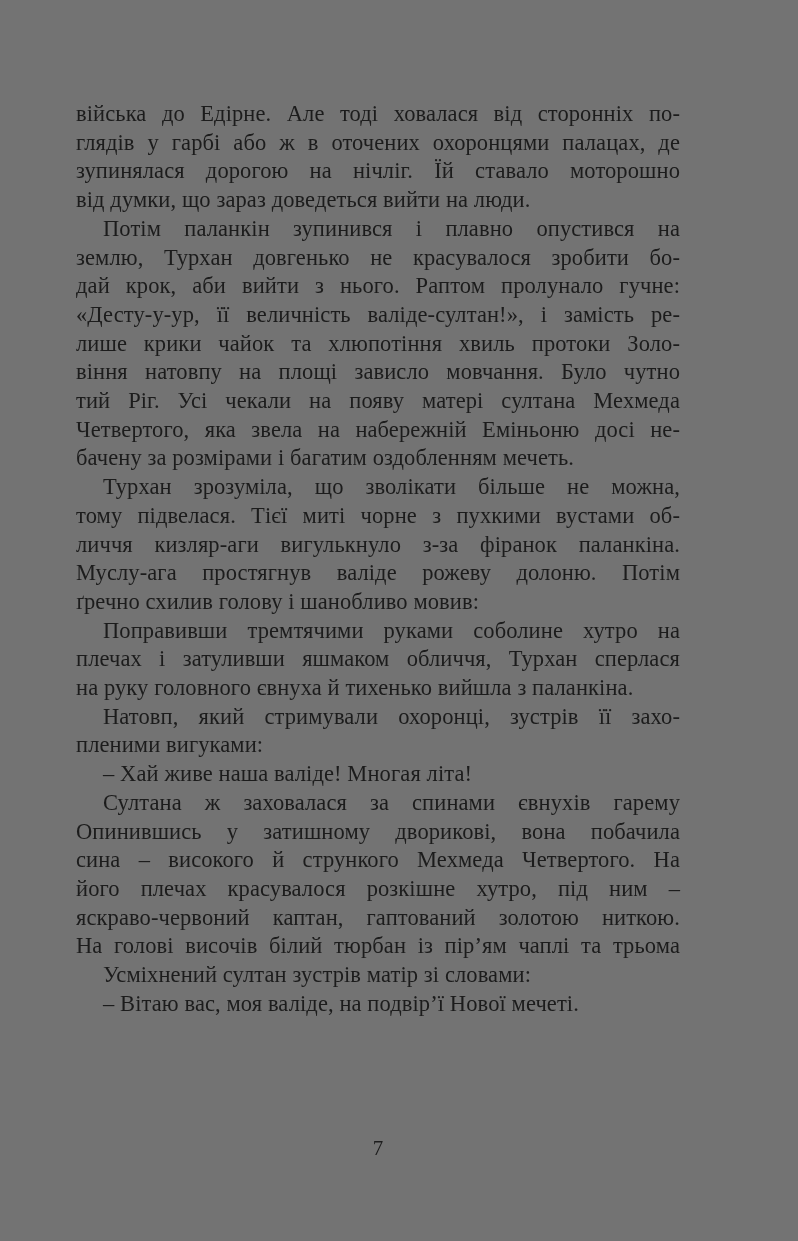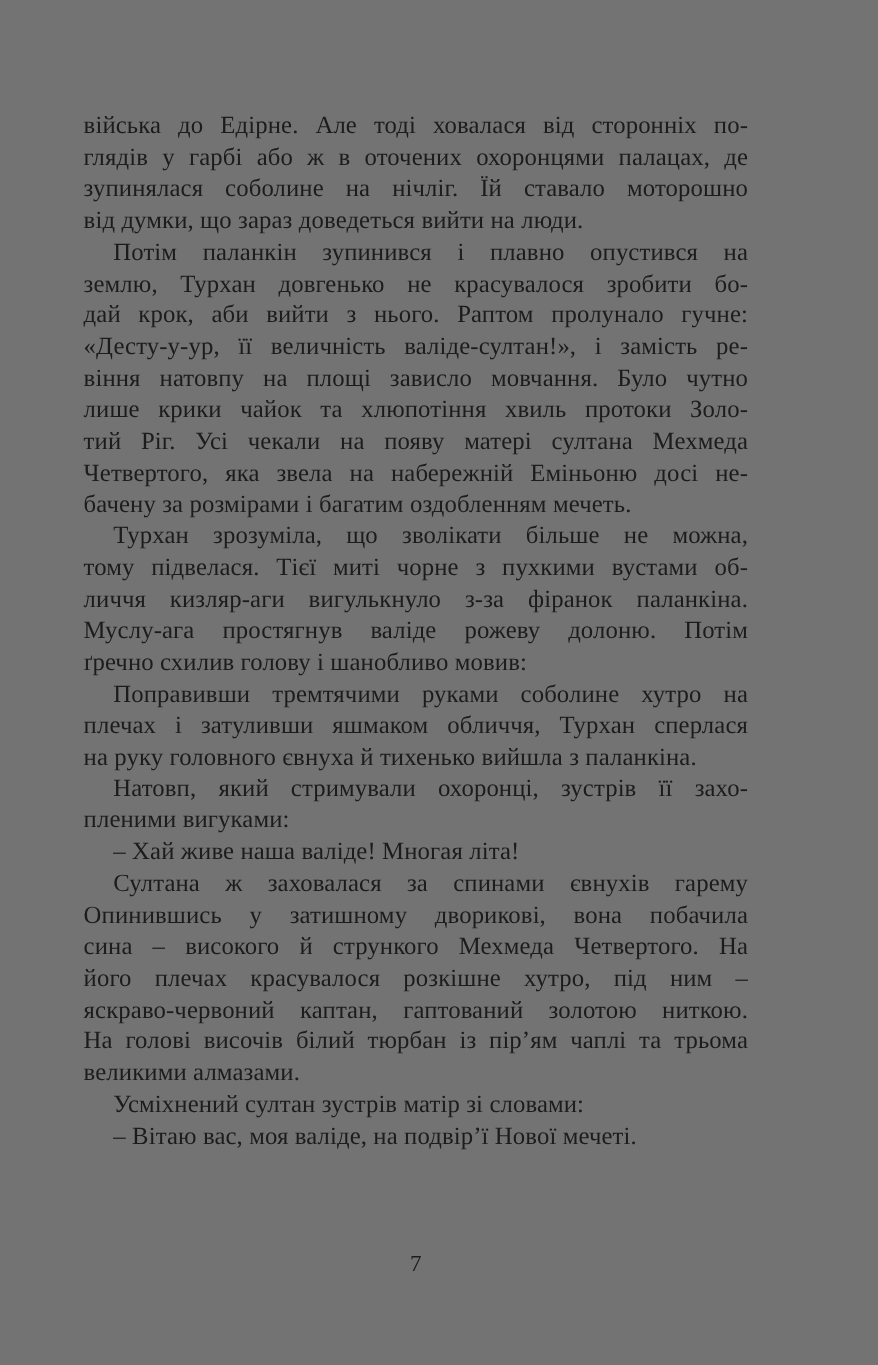--- a/index.html
+++ b/index.html
@@ -55,30 +55,30 @@
   }
 </style>
 </head>
 <body>
 
 <div class="book-page">
   <div class="text-block">
       <div class="paragraph">
         <div class="line just">війська до Едірне. Але тоді ховалася від сторонніх по-</div>
         <div class="line just">глядів у гарбі або ж в оточених охоронцями палацах, де</div>
-        <div class="line just">зупинялася соболине на нічліг. Їй ставало моторошно</div>
+        <div class="line just">зупинялася дорогою на нічліг. Їй ставало моторошно</div>
         <div class="line last">від думки, що зараз доведеться вийти на люди.</div>
       </div>
       <div class="paragraph">
         <div class="line just indent">Потім паланкін зупинився і плавно опустився на</div>
         <div class="line just">землю, Турхан довгенько не красувалося зробити бо-</div>
         <div class="line just">дай крок, аби вийти з нього. Раптом пролунало гучне:</div>
         <div class="line just">«Десту-у-ур, її величність валіде-султан!», і замість ре-</div>
+        <div class="line just">лише крики чайок та хлюпотіння хвиль протоки Золо-</div>
         <div class="line just">віння натовпу на площі зависло мовчання. Було чутно</div>
-        <div class="line just">лише крики чайок та хлюпотіння хвиль протоки Золо-</div>
         <div class="line just">тий Ріг. Усі чекали на появу матері султана Мехмеда</div>
         <div class="line just">Четвертого, яка звела на набережній Еміньоню досі не-</div>
         <div class="line last">бачену за розмірами і багатим оздобленням мечеть.</div>
       </div>
       <div class="paragraph">
         <div class="line just indent">Турхан зрозуміла, що зволікати більше не можна,</div>
         <div class="line just">тому підвелася. Тієї миті чорне з пухкими вустами об-</div>
         <div class="line just">личчя кизляр-аги вигулькнуло з-за фіранок паланкіна.</div>
         <div class="line just">Муслу-ага простягнув валіде рожеву долоню. Потім</div>
         <div class="line last">ґречно схилив голову і шанобливо мовив:</div>
@@ -95,21 +95,20 @@
       <div class="paragraph">
         <div class="line last indent">– Хай живе наша валіде! Многая літа!</div>
       </div>
       <div class="paragraph">
         <div class="line just indent">Султана ж заховалася за спинами євнухів гарему</div>
         <div class="line just">Опинившись у затишному дворикові, вона побачила</div>
         <div class="line just">сина – високого й стрункого Мехмеда Четвертого. На</div>
         <div class="line just">його плечах красувалося розкішне хутро, під ним –</div>
         <div class="line just">яскраво-червоний каптан, гаптований золотою ниткою.</div>
         <div class="line just">На голові височів білий тюрбан із пір’ям чаплі та трьома</div>
-        <div class="line last">великими алмазами.</div>
       </div>
       <div class="paragraph">
         <div class="line last indent">Усміхнений султан зустрів матір зі словами:</div>
       </div>
       <div class="paragraph">
         <div class="line last indent">– Вітаю вас, моя валіде, на подвір’ї Нової мечеті.</div>
       </div>
     </div>
   <div class="page-number">7</div>
 </div>

